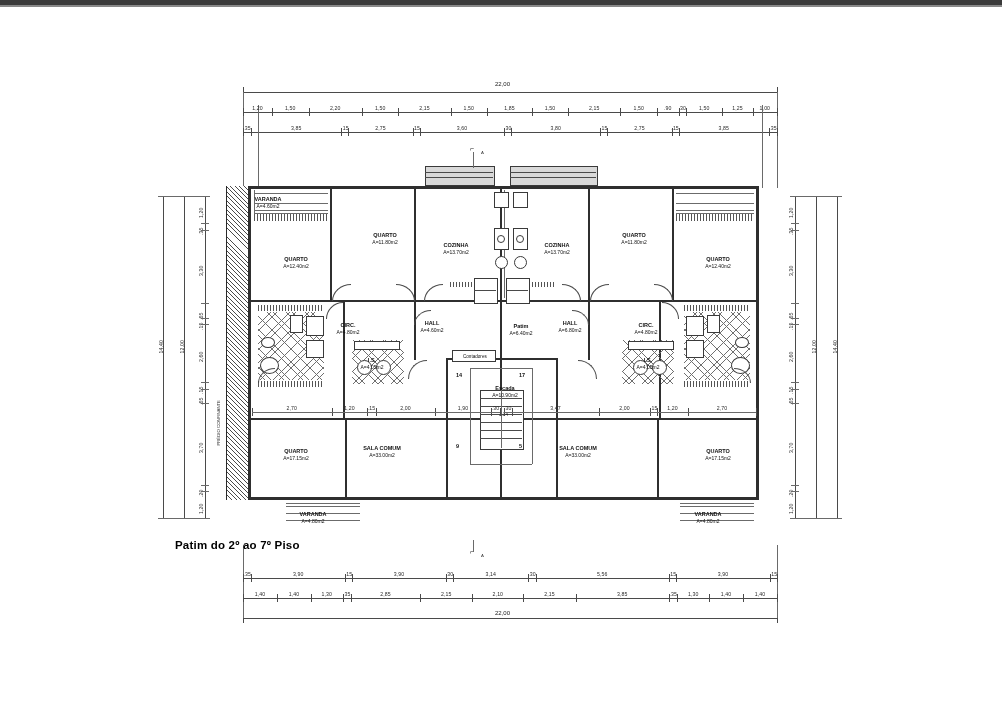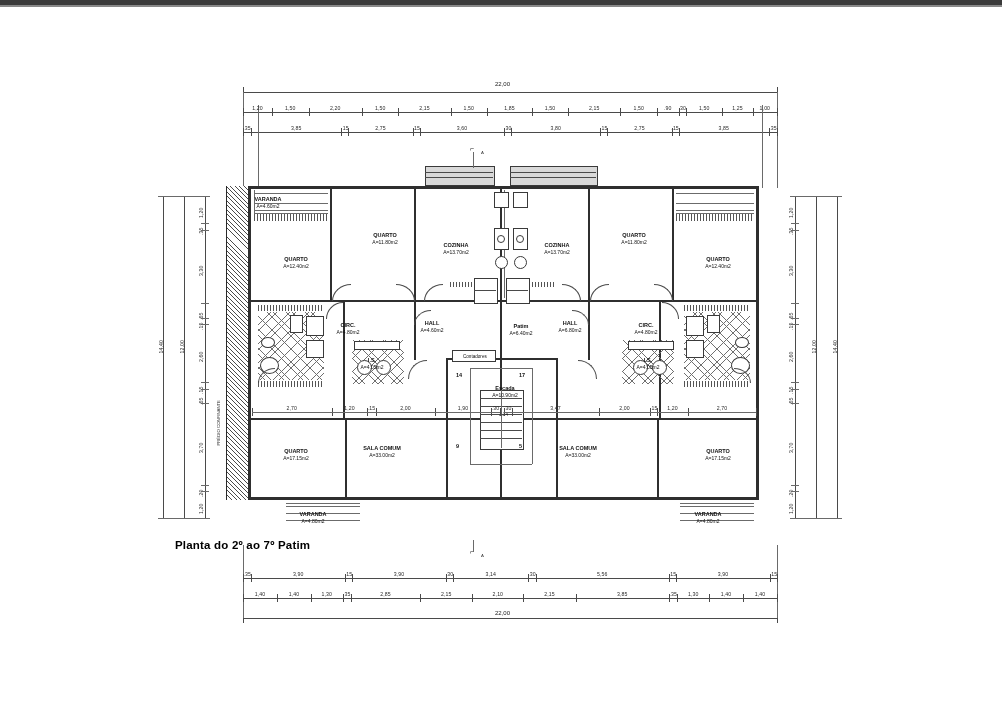--- a/index.html
+++ b/index.html
@@ -546,15 +546,15 @@
       <div class="dim ab" style="left: 663.59px; top: 405px; width: 18px; text-align: center;">1,20</div>
       <div class="tick" style="left: 657.424px; top: 408px; height: 8px;"></div>
       <div class="dim ab" style="left: 712.878px; top: 405px; width: 18px; text-align: center;">2,70</div>
       <div class="tick" style="left: 687.755px; top: 408px; height: 8px;"></div>
       <div class="tick" style="left: 756px; top: 408px; height: 8px;"></div>
     </div>
 
   <div class="hl thin" style="left:252px;top:412px;width:248px;"></div>
   <div class="hl thin" style="left:504px;top:412px;width:252px;"></div>
 
-  <div class="title" style="left:175px;top:539px;">Planta do 2º ao 7º Patim</div>
+  <div class="title" style="left:175px;top:539px;">Patim do 2º ao 7º Piso</div>
 
 </div>
 
 </body></html>

